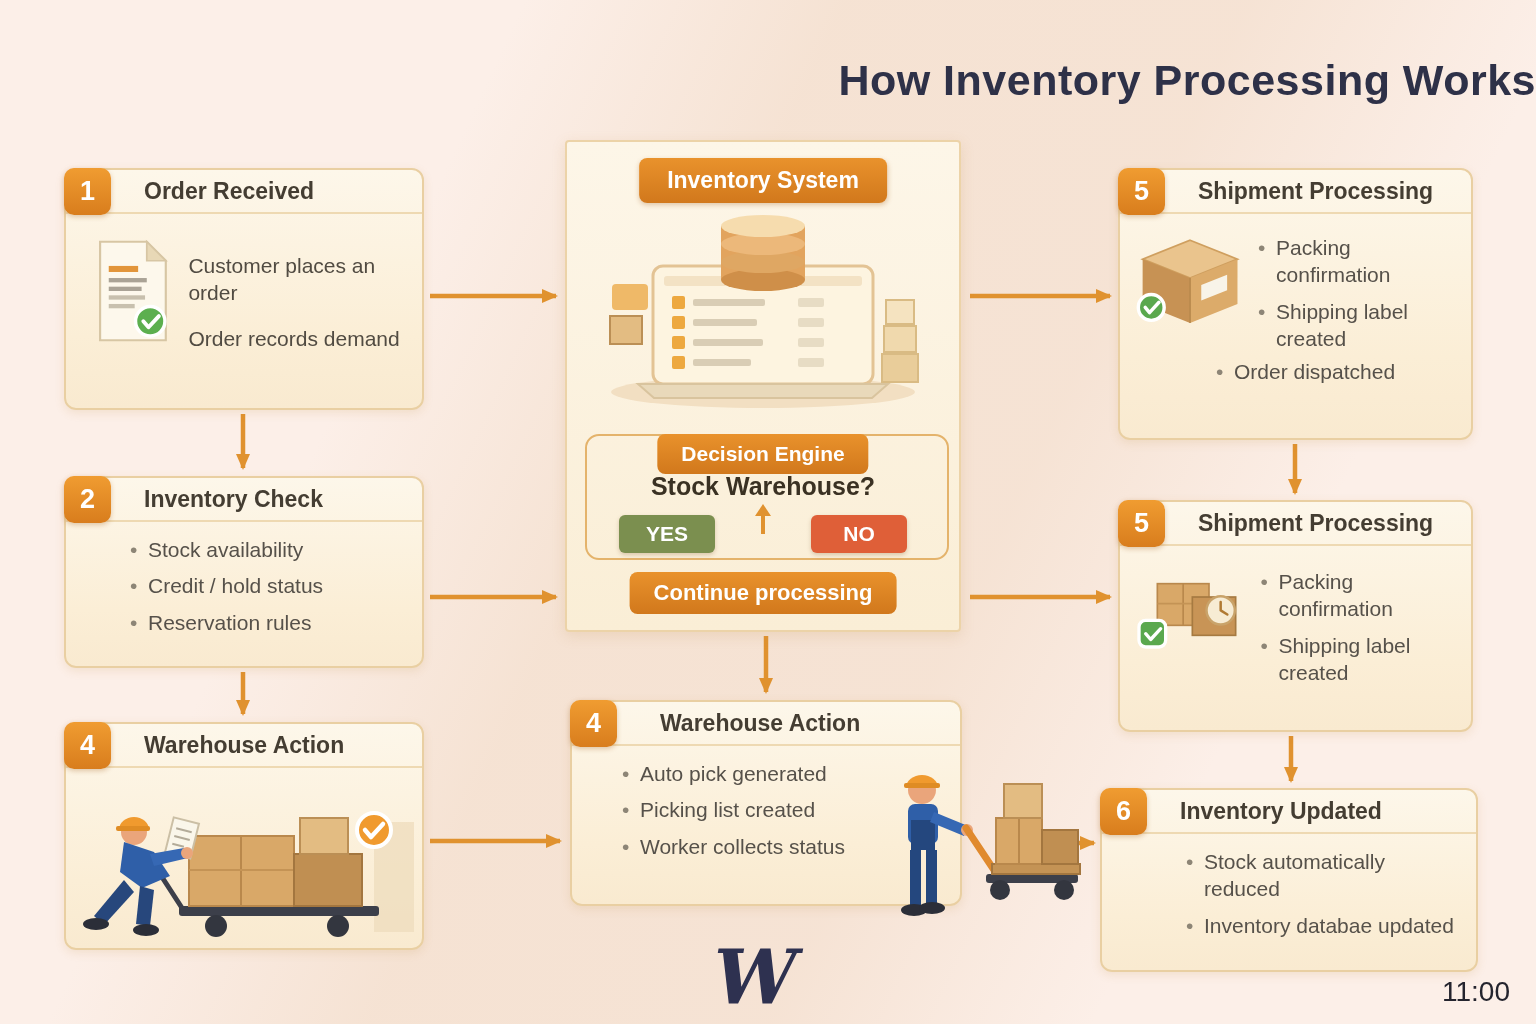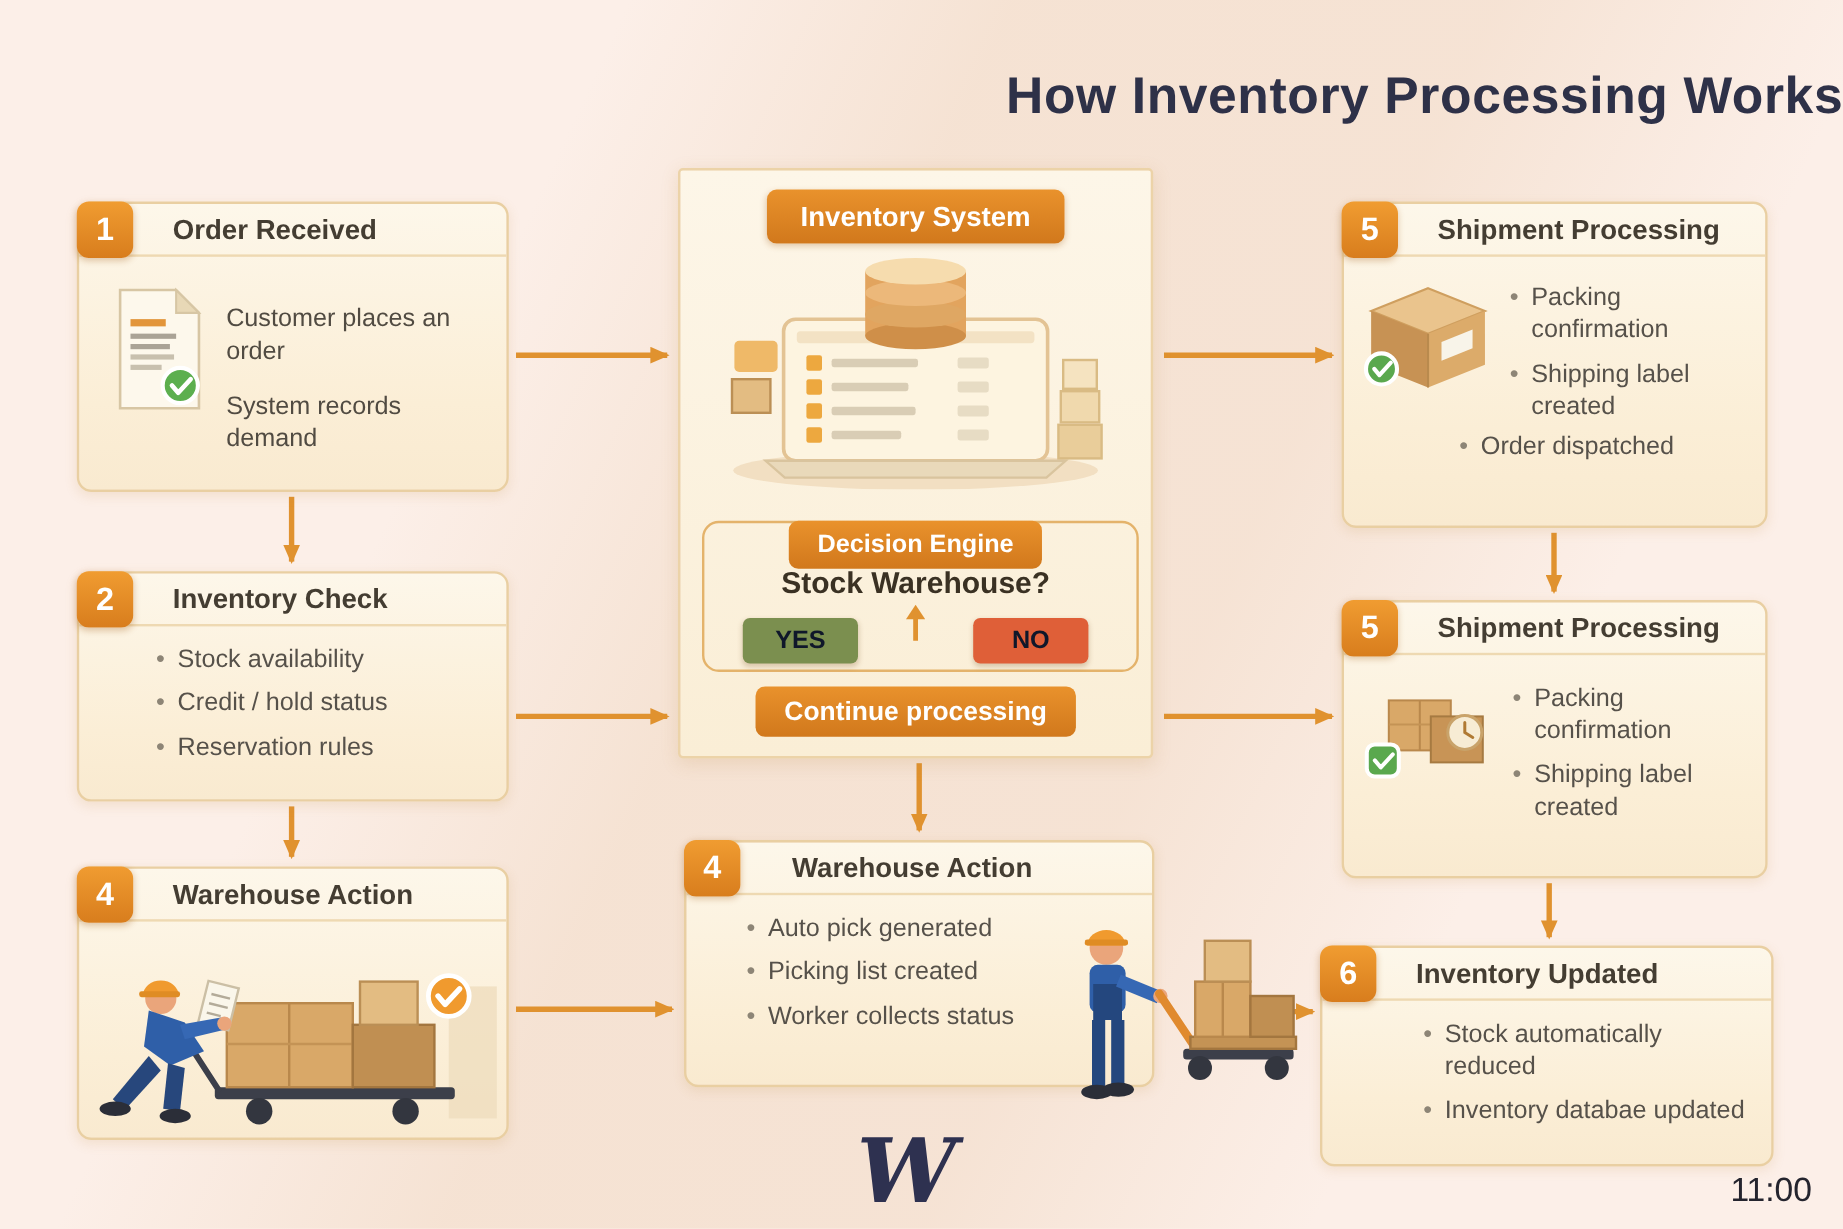--- a/index.html
+++ b/index.html
@@ -80,21 +80,21 @@
     background:linear-gradient(180deg,#e9922c,#d1781c);
     color:#fff; font-size:21px; font-weight:700;
     padding:8px 24px; border-radius:8px; white-space:nowrap;margin-top:20px;
   }
   .question {
     position:absolute; top:330px; left:0; width:100%; z-index:3;
     text-align:center; font-size:25px; font-weight:700; color:#3a3123;
   }
   .pill {
     position:absolute; top:373px; z-index:3;
-    color:#0f172a; font-size:21px; font-weight:700;
+    color:#ffffff; font-size:21px; font-weight:700;
     padding:7px 0; width:96px; text-align:center; border-radius:6px;
     box-shadow:0 2px 4px rgba(120,80,30,.25);
   }
   .pill-yes { left:52px; background:#7b8f4f; }
   .pill-no  { right:52px; background:#df5f38; }
   .mini-arrow { position:absolute; left:calc(50% - 9px); top:362px; z-index:3; }
   .continue-badge {
     position:absolute; top:430px; left:50%; transform:translateX(-50%); z-index:3;
     background:linear-gradient(180deg,#e9922c,#d1781c);
     color:#fff; font-size:22px; font-weight:700;
@@ -153,21 +153,21 @@
       <rect x="24" y="34" width="34" height="7" fill="#e2953a"></rect>
       <rect x="24" y="48" width="44" height="5" fill="#aaa396"></rect>
       <rect x="24" y="58" width="38" height="5" fill="#aaa396"></rect>
       <rect x="24" y="68" width="42" height="5" fill="#c8c0ae"></rect>
       <rect x="24" y="78" width="30" height="5" fill="#c8c0ae"></rect>
       <circle cx="72" cy="98" r="17" fill="#5caf4f" stroke="#ffffff" stroke-width="4"></circle>
       <path d="M64 98 l6 7 l12 -13" stroke="#ffffff" stroke-width="4.5" fill="none" stroke-linecap="round" stroke-linejoin="round"></path>
     </svg>
     <div class="box1-text">
       <p>Customer places an order</p>
-      <p>System records demand</p>
+      <p>Order records demand</p>
     </div>
   </div>
 </div>
 
 <div class="box" style="left:64px; top:476px; width:360px; height:192px;">
   <div class="badge">2</div>
   <div class="box-header">
     <span class="box-title">Inventory Check</span>
   </div>
   <div class="bullets" style="padding:14px 26px 10px 64px;">

